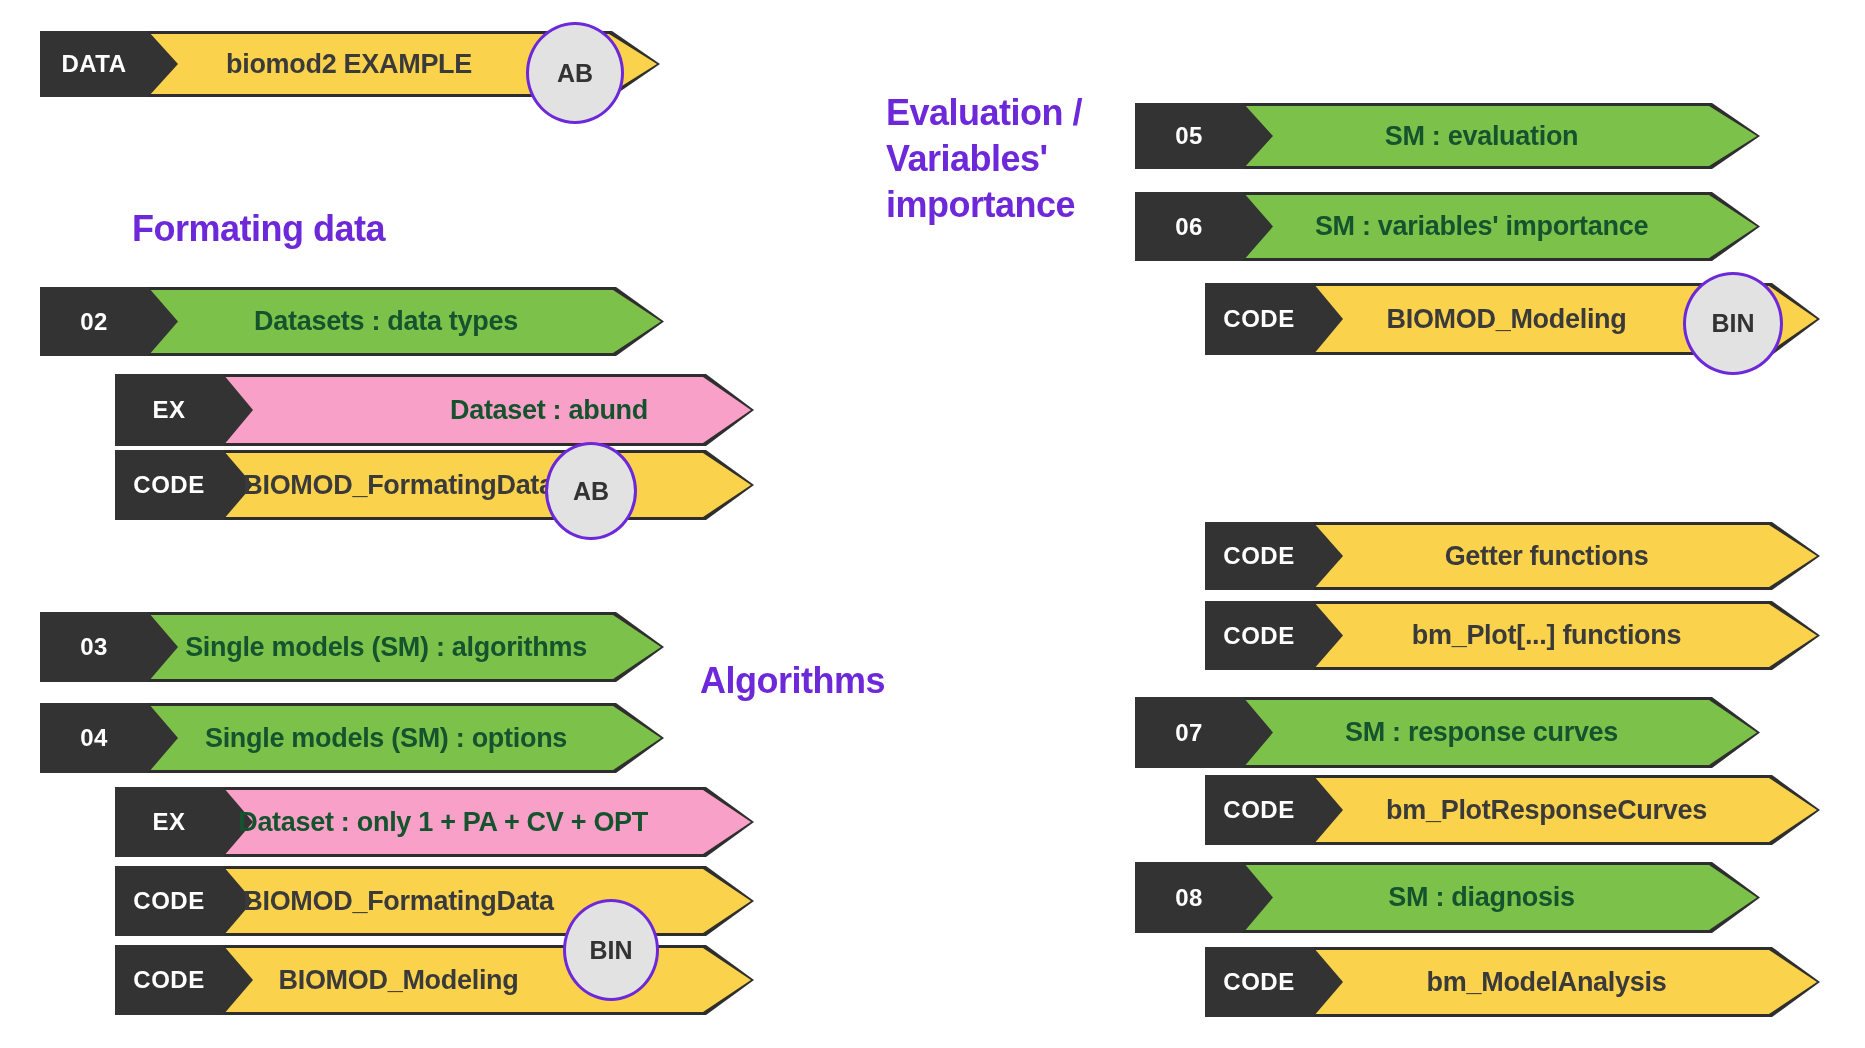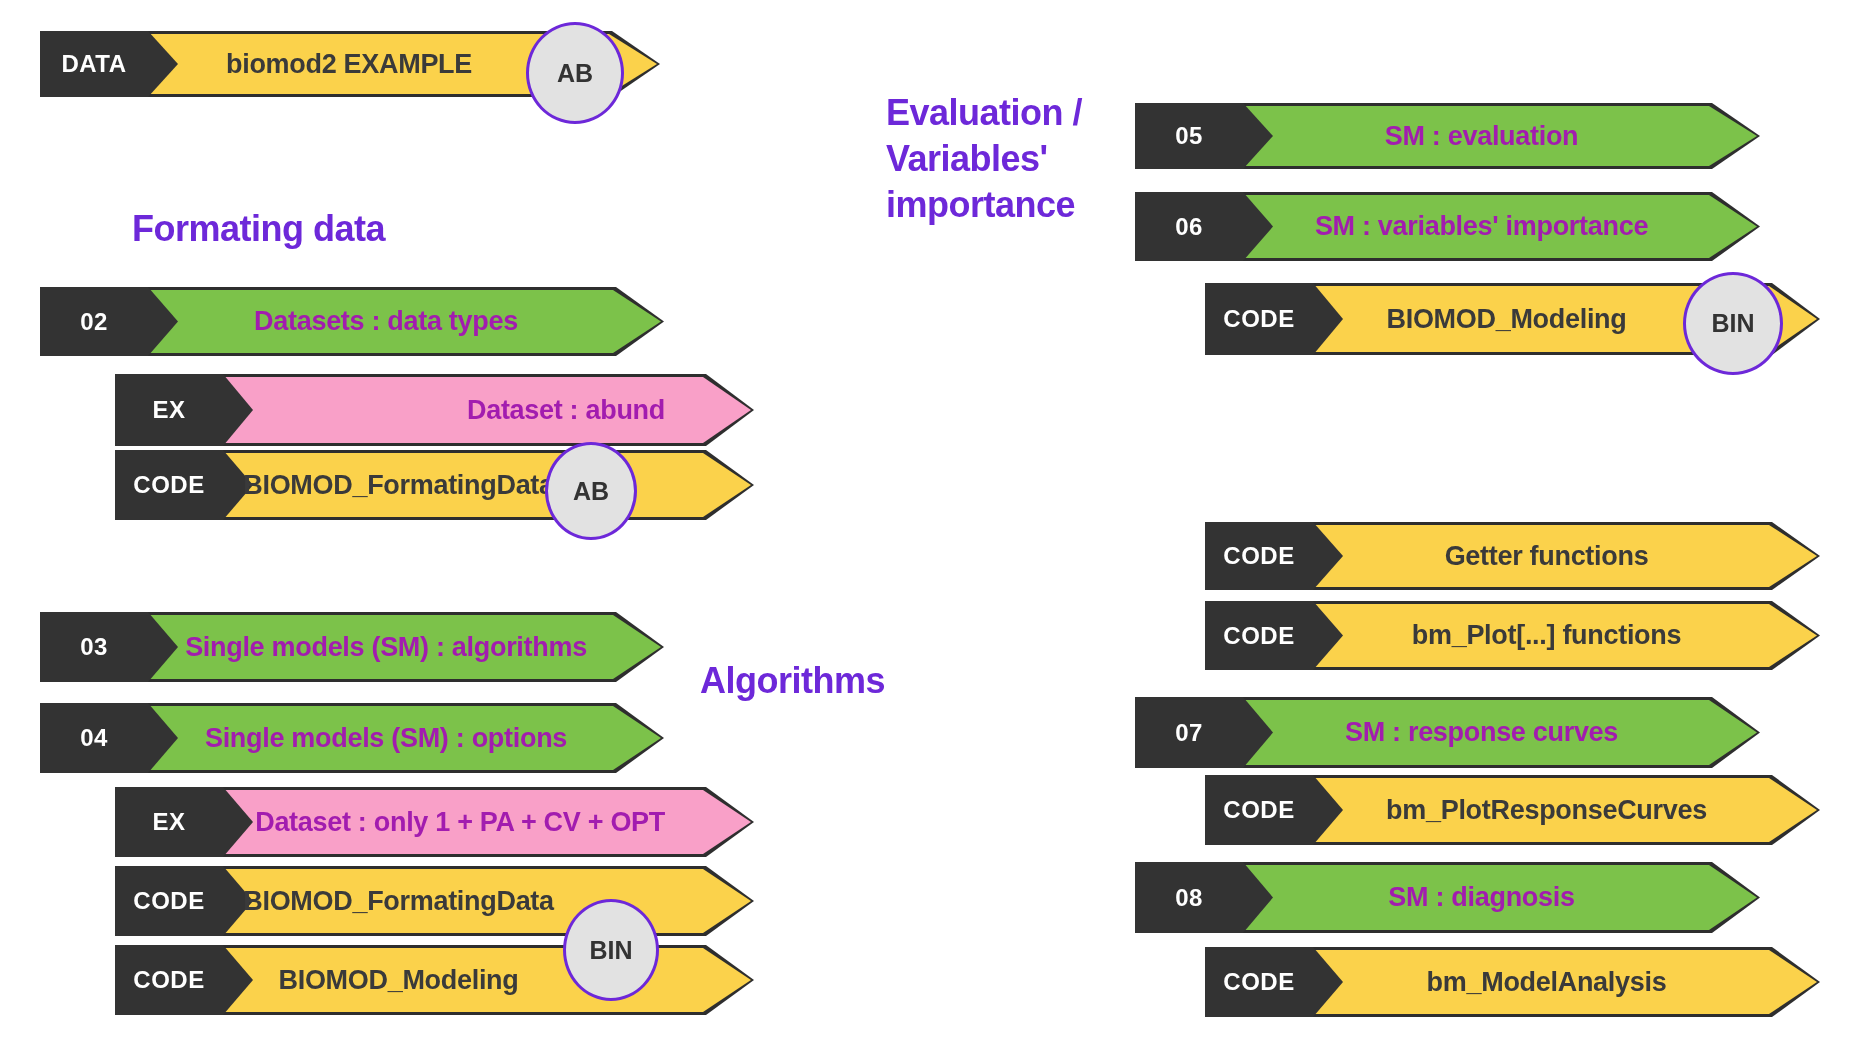--- a/index.html
+++ b/index.html
@@ -25,25 +25,25 @@
     z-index:2;
   }
   .tag-label {
     position:absolute; left:0; top:0; height:100%; width:calc(var(--tagw) - var(--tagapex));
     display:flex; align-items:center; justify-content:center;
     color:#ffffff; font-weight:bold; font-size:24px; letter-spacing:.5px; z-index:3;
   }
   .band-label {
     position:absolute; left:var(--tagw); right:70px; top:0; height:100%;
     display:flex; align-items:center; justify-content:center;
-    font-weight:bold; font-size:27px; color:#a21caf; white-space:nowrap;
+    font-weight:bold; font-size:27px; color:#14532d; white-space:nowrap;
     letter-spacing:-0.3px; z-index:3;
   }
   .yellow .band-label { color:#3a3a3a; }
-  .band-label.align-right { justify-content:flex-end; padding-right:14px; right:75px; }
+  .band-label.align-right { justify-content:flex-end; padding-right:14px; right:92px; }
   .badge {
     position:absolute; background:#E2E2E2; border:3px solid #6d28d9; border-radius:50%;
     display:flex; align-items:center; justify-content:center;
     font-weight:bold; font-size:25px; color:#333333; z-index:5;
   }
   .heading {
     position:absolute; font-weight:bold; color:#6d28d9; font-size:36px;
     letter-spacing:-0.5px; white-space:pre-line; line-height:1.28; z-index:1;
   }
 </style>

